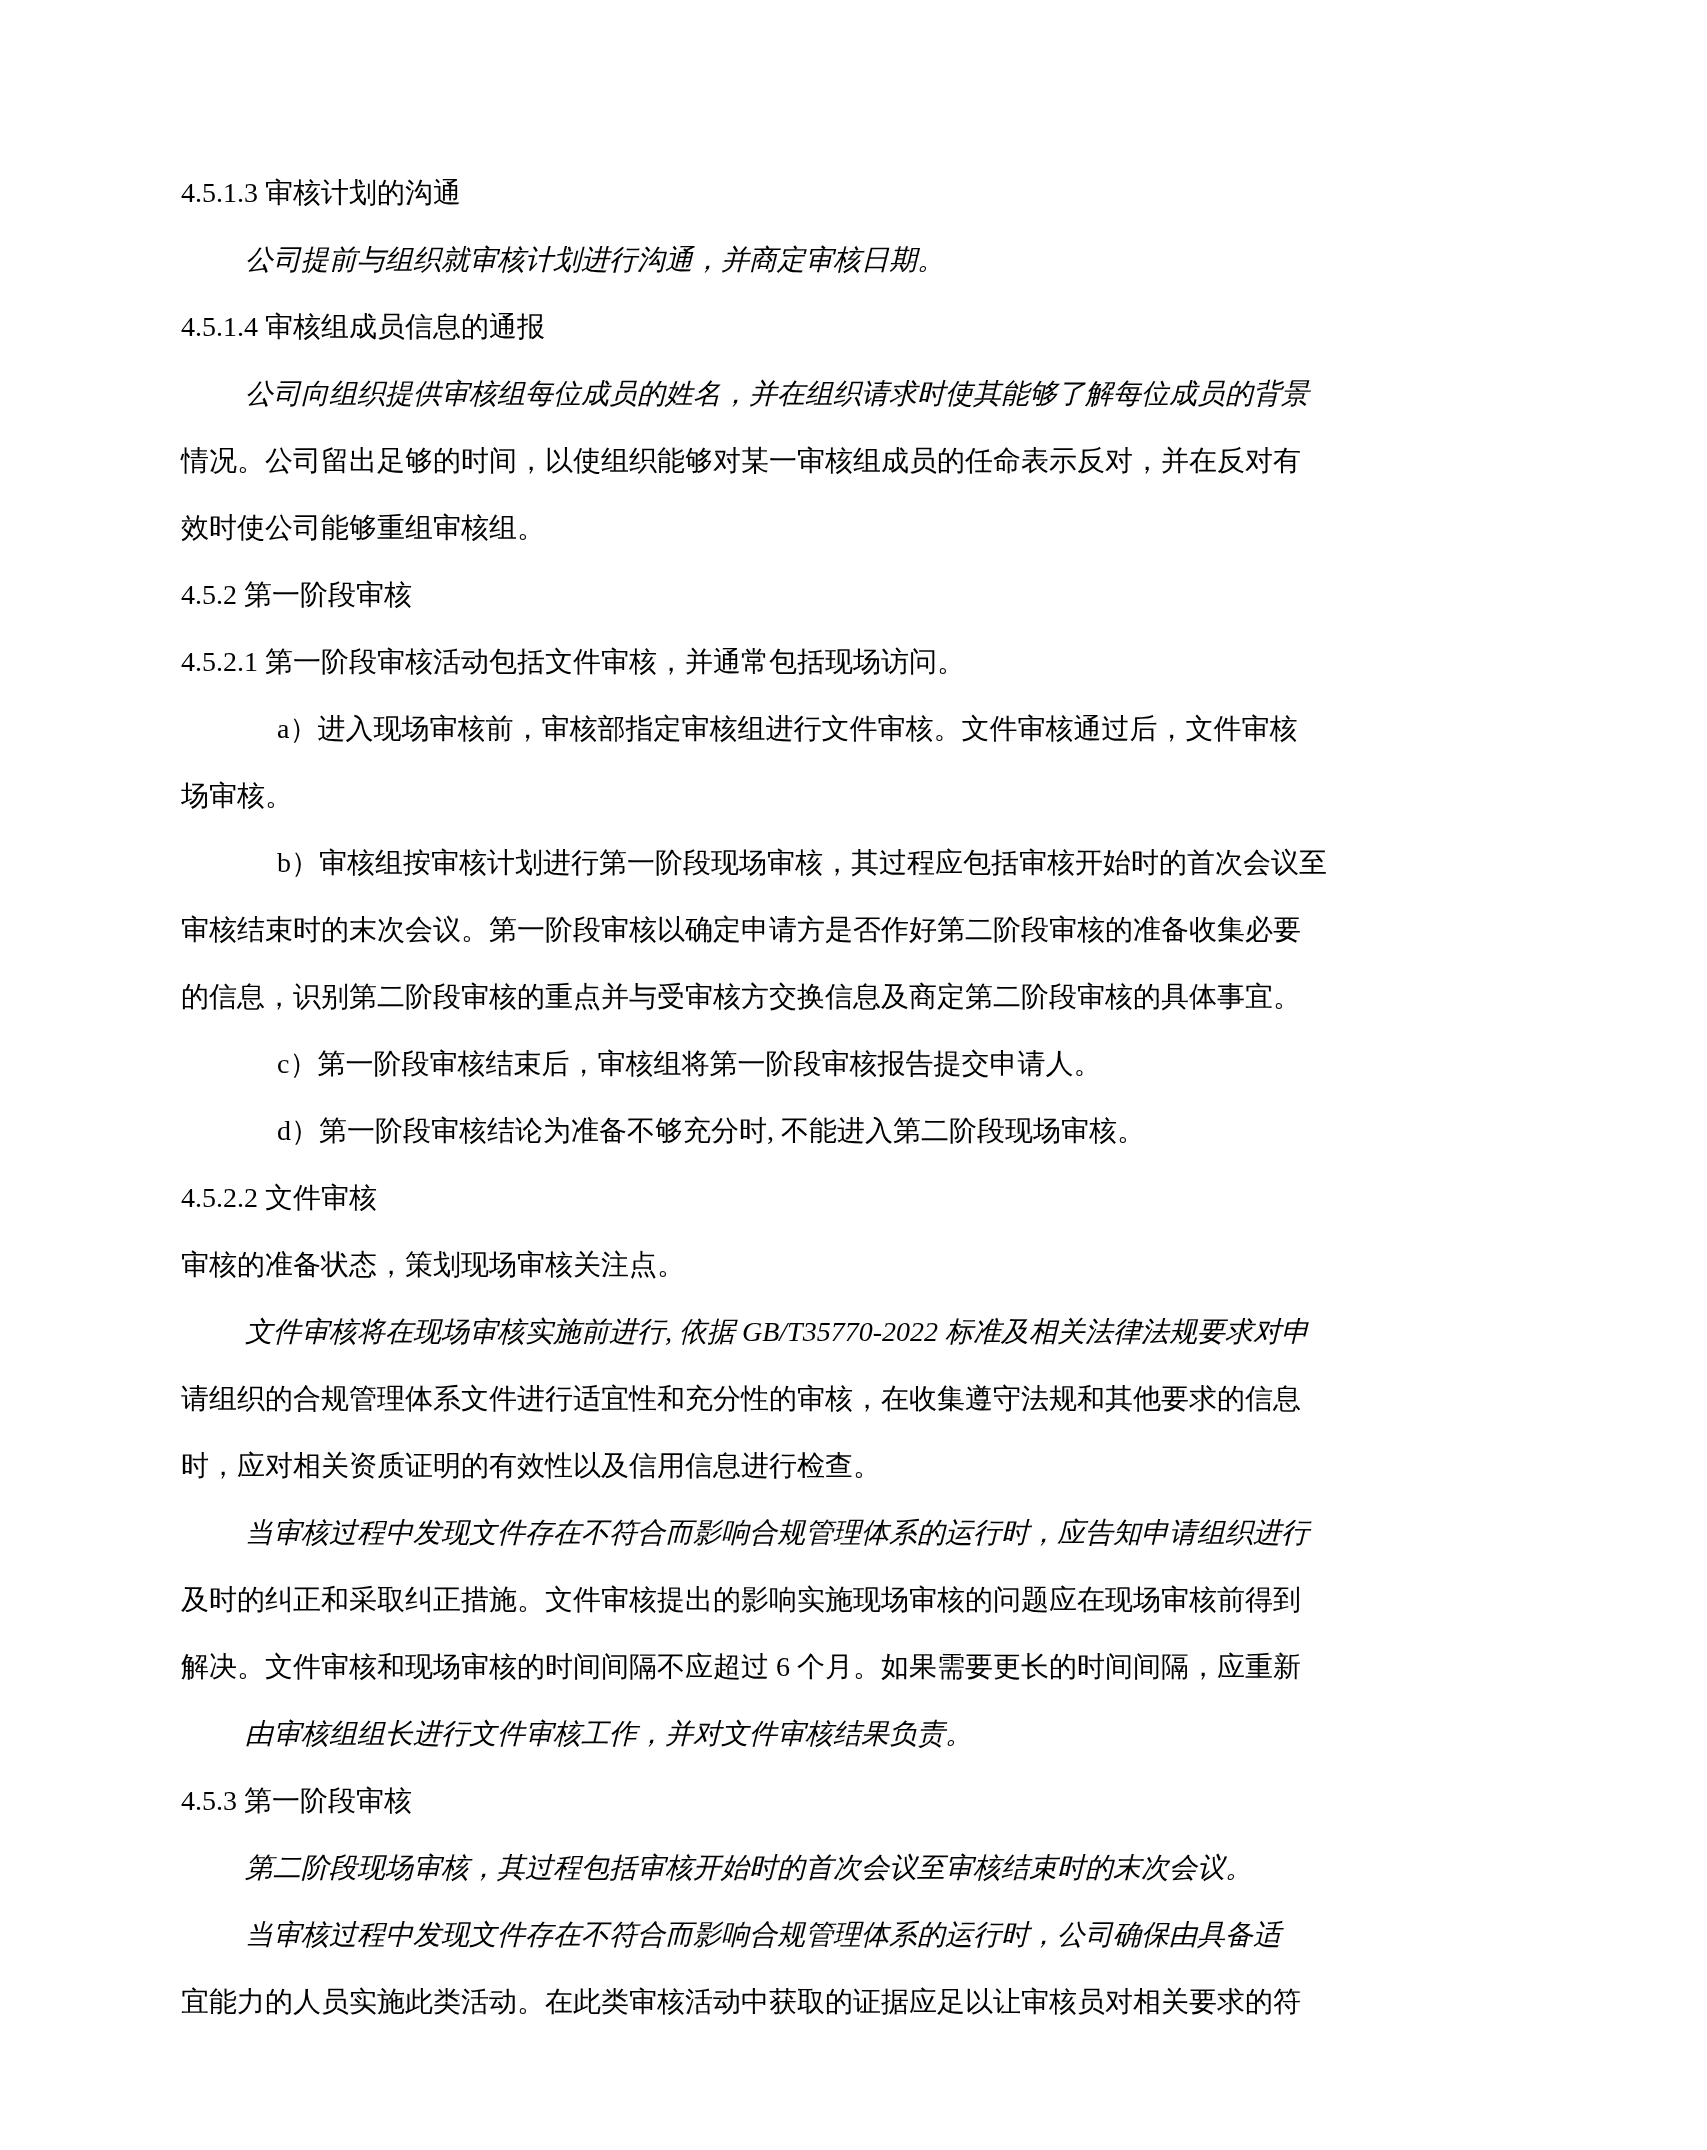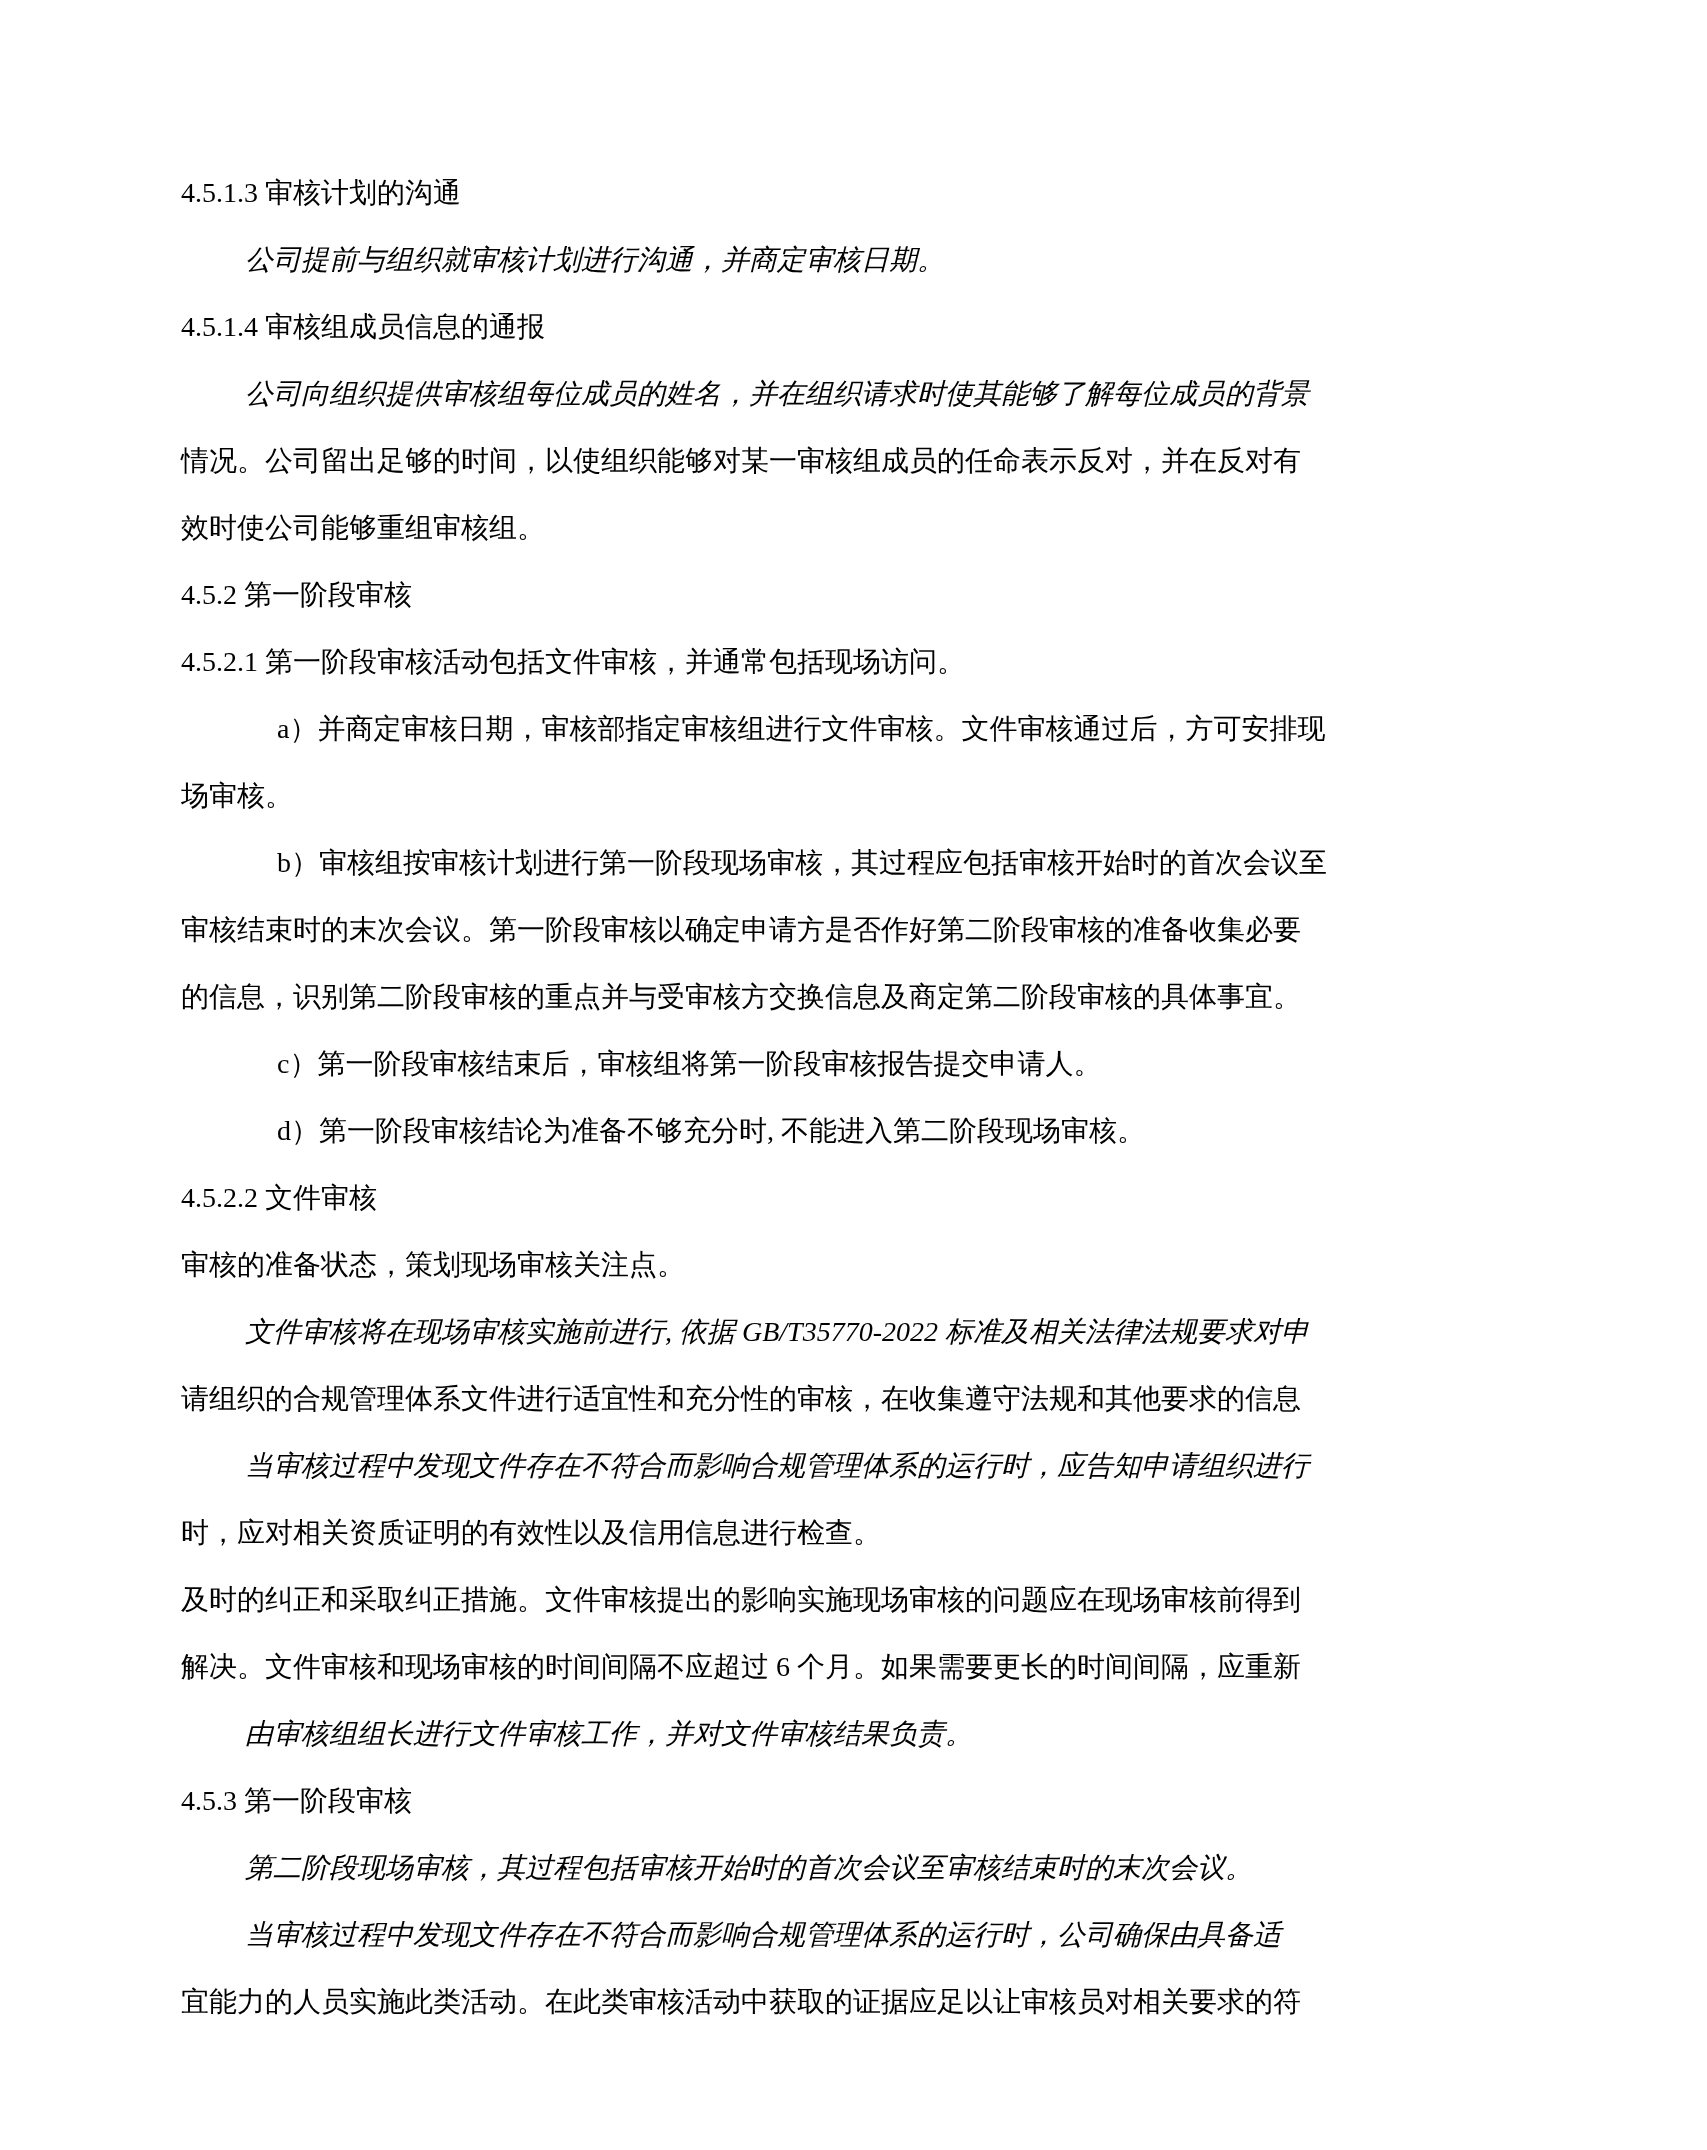--- a/index.html
+++ b/index.html
@@ -44,33 +44,33 @@
 <div class="page">
   <div class="doc">
     <div class="ln">4.5.1.3 审核计划的沟通</div>
     <div class="ln ind-para">公司提前与组织就审核计划进行沟通，并商定审核日期。</div>
     <div class="ln">4.5.1.4 审核组成员信息的通报</div>
     <div class="ln ind-para">公司向组织提供审核组每位成员的姓名，并在组织请求时使其能够了解每位成员的背景</div>
     <div class="ln">情况。公司留出足够的时间，以使组织能够对某一审核组成员的任命表示反对，并在反对有</div>
     <div class="ln">效时使公司能够重组审核组。</div>
     <div class="ln">4.5.2 第一阶段审核</div>
     <div class="ln">4.5.2.1 第一阶段审核活动包括文件审核，并通常包括现场访问。</div>
-    <div class="ln ind-list">a）并商定审核日期，审核部指定审核组进行文件审核。文件审核通过后，方可安排现</div>
+    <div class="ln ind-list">a）进入现场审核前，审核部指定审核组进行文件审核。文件审核通过后，文件审核</div>
     <div class="ln">场审核。</div>
     <div class="ln ind-list">b）审核组按审核计划进行第一阶段现场审核，其过程应包括审核开始时的首次会议至</div>
     <div class="ln">审核结束时的末次会议。第一阶段审核以确定申请方是否作好第二阶段审核的准备收集必要</div>
     <div class="ln">的信息，识别第二阶段审核的重点并与受审核方交换信息及商定第二阶段审核的具体事宜。</div>
     <div class="ln ind-list">c）第一阶段审核结束后，审核组将第一阶段审核报告提交申请人。</div>
     <div class="ln ind-list">d）第一阶段审核结论为准备不够充分时, 不能进入第二阶段现场审核。</div>
     <div class="ln">4.5.2.2 文件审核</div>
     <div class="ln">审核的准备状态，策划现场审核关注点。</div>
     <div class="ln ind-para">文件审核将在现场审核实施前进行, 依据 GB/T35770-2022 标准及相关法律法规要求对申</div>
     <div class="ln">请组织的合规管理体系文件进行适宜性和充分性的审核，在收集遵守法规和其他要求的信息</div>
+    <div class="ln">时，应对相关资质证明的有效性以及信用信息进行检查。</div>
     <div class="ln ind-para">当审核过程中发现文件存在不符合而影响合规管理体系的运行时，应告知申请组织进行</div>
-    <div class="ln">时，应对相关资质证明的有效性以及信用信息进行检查。</div>
     <div class="ln">及时的纠正和采取纠正措施。文件审核提出的影响实施现场审核的问题应在现场审核前得到</div>
     <div class="ln">解决。文件审核和现场审核的时间间隔不应超过 6 个月。如果需要更长的时间间隔，应重新</div>
     <div class="ln ind-para">由审核组组长进行文件审核工作，并对文件审核结果负责。</div>
     <div class="ln">4.5.3 第一阶段审核</div>
     <div class="ln ind-para">第二阶段现场审核，其过程包括审核开始时的首次会议至审核结束时的末次会议。</div>
     <div class="ln ind-para">当审核过程中发现文件存在不符合而影响合规管理体系的运行时，公司确保由具备适</div>
     <div class="ln">宜能力的人员实施此类活动。在此类审核活动中获取的证据应足以让审核员对相关要求的符</div>
 
   </div>
 

